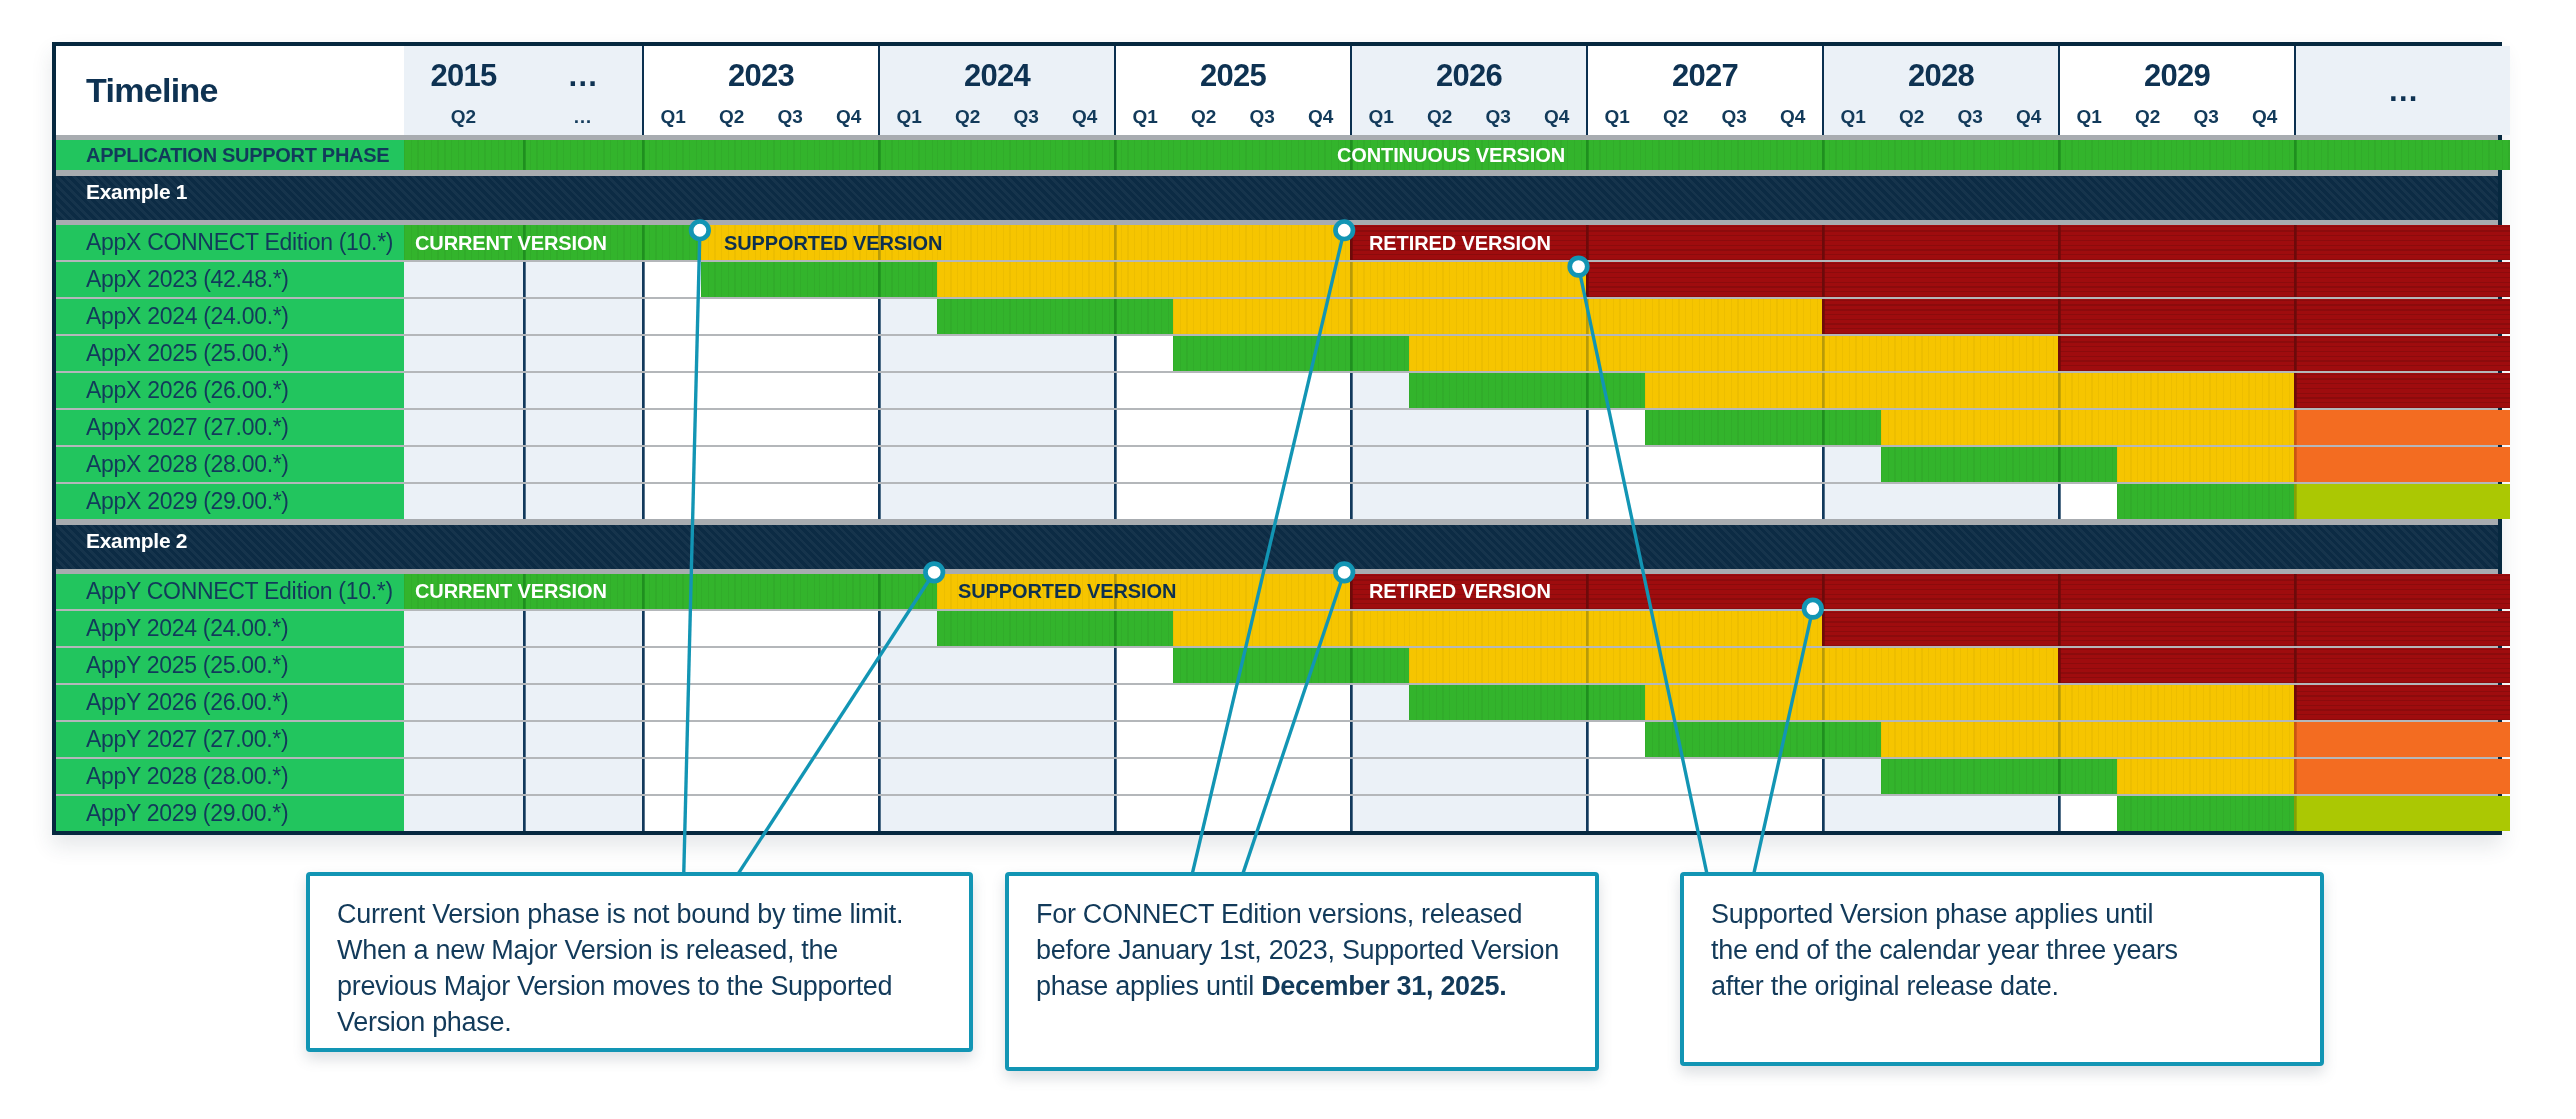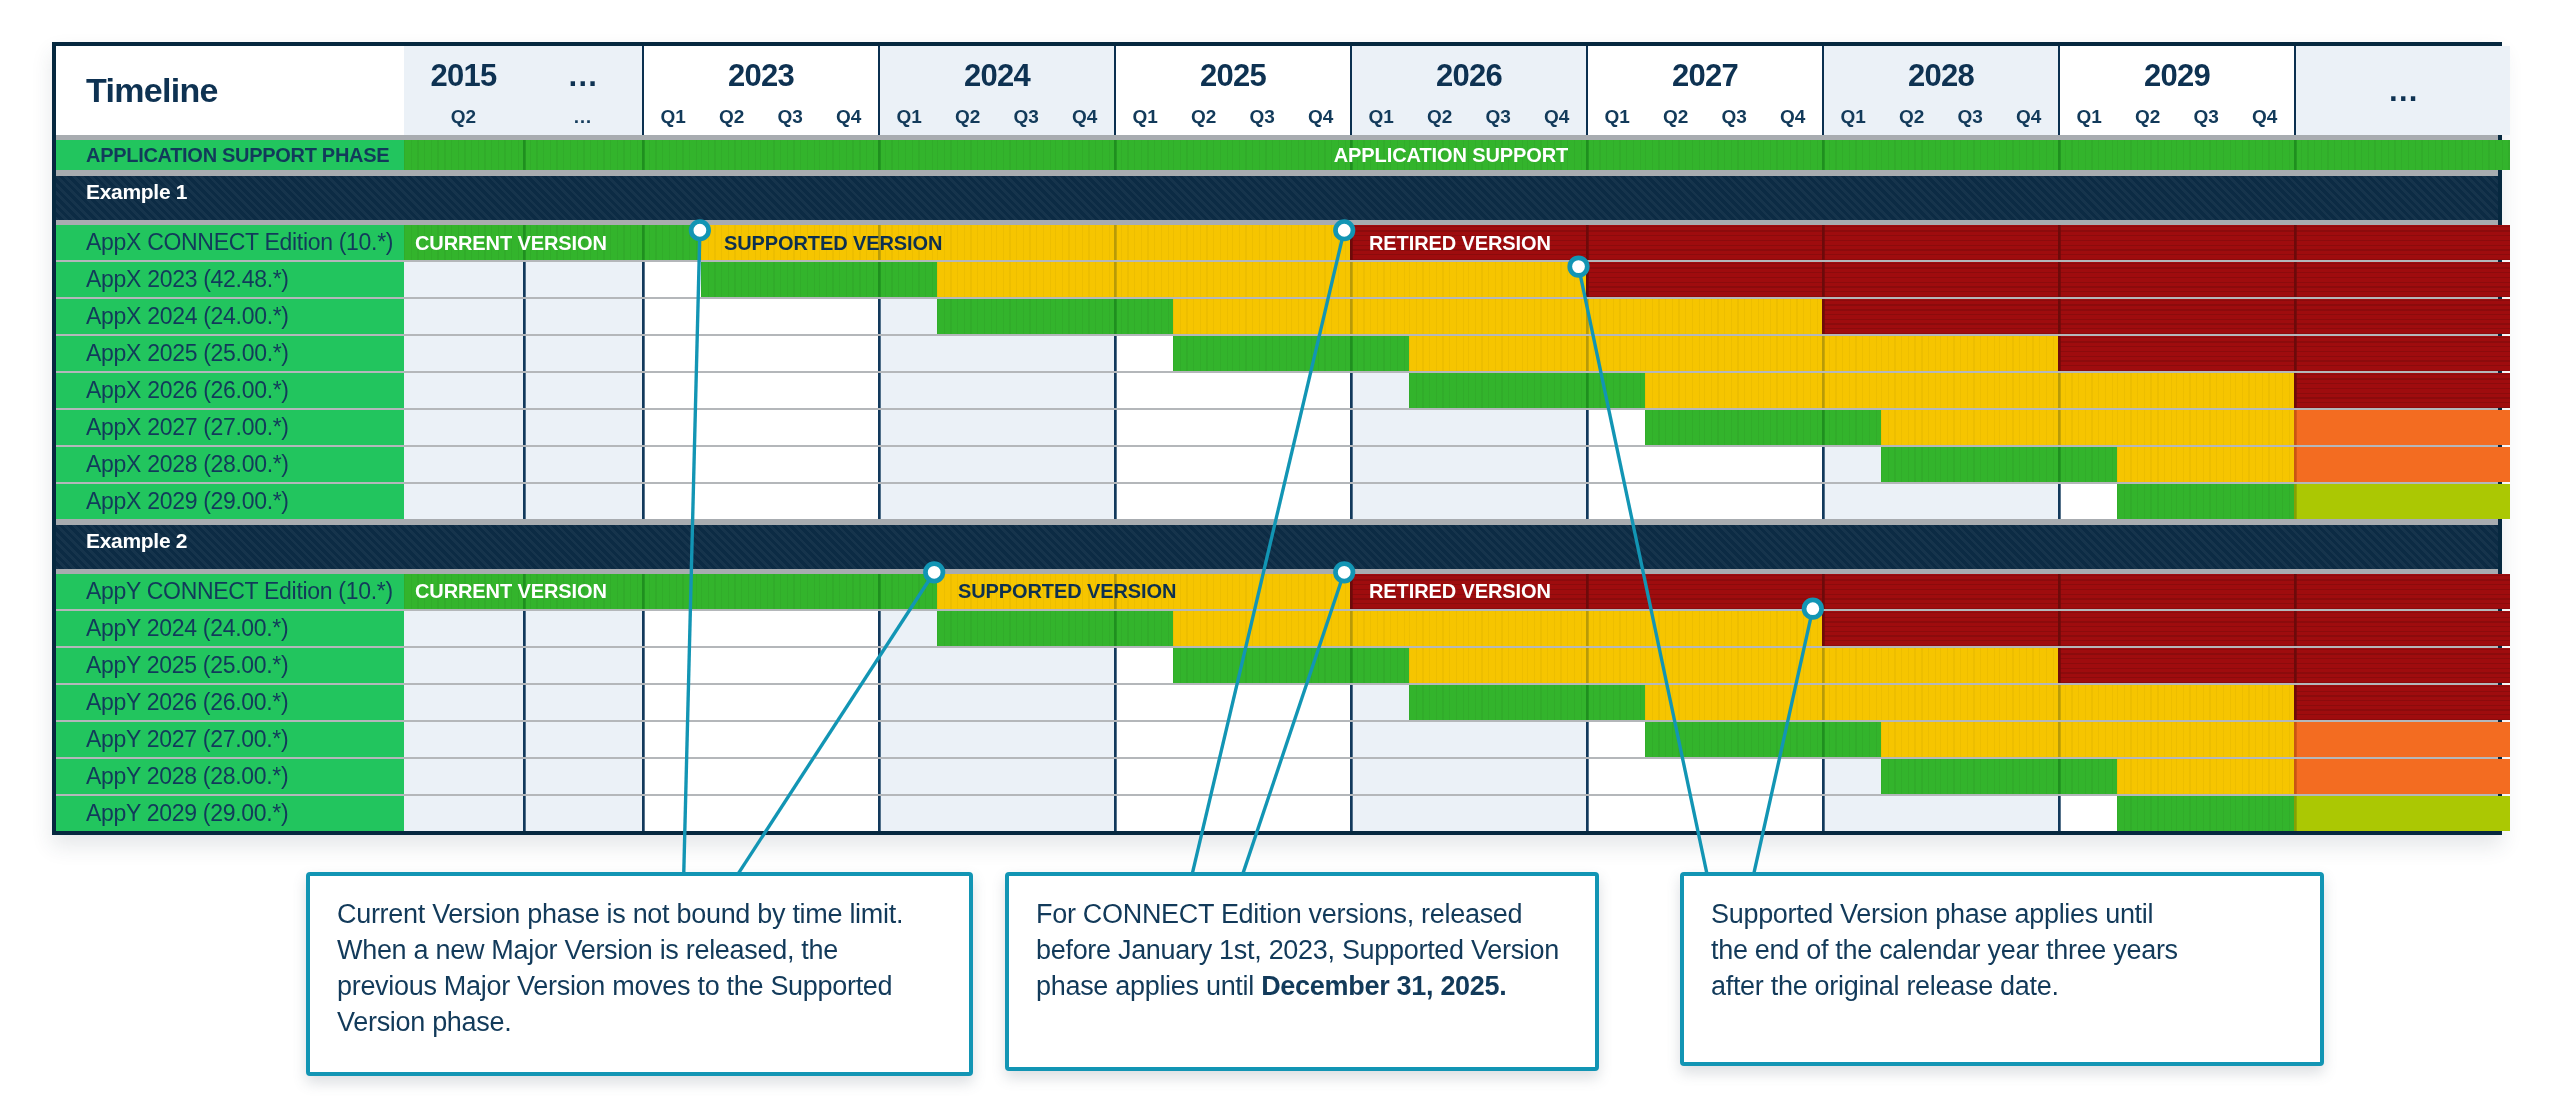--- a/index.html
+++ b/index.html
@@ -59,21 +59,21 @@
   .bar-label.dark{color:#0d3050;}
   .bar-label.centered{text-align:center;}
   
   .callout{
     position:absolute;top:872px;box-sizing:border-box;background:#ffffff;
     border:4px solid #1295b4;border-radius:4px;padding:20px 27px;
     font-size:27px;line-height:36px;letter-spacing:-0.3px;color:#123a5a;
     box-shadow:0 6.7px 13.5px rgba(80,95,110,.20);z-index:7;
   }
   .callout b{font-weight:bold;}
-  #callout-0{left:306px;width:667px;height:204px;}
+  #callout-0{left:306px;width:667px;height:180px;}
   #callout-1{left:1005px;width:594px;height:199px;}
   #callout-2{left:1680px;width:644px;height:194px;}
   
   #overlay{position:absolute;left:0;top:0;width:2576px;height:1119px;pointer-events:none;z-index:6;}
 </style>
 </head>
 <body>
 
 <div class="stage">
   <div class="tbl">
@@ -188,21 +188,21 @@
           <div class="cell c-g"></div>
           <div class="cell c-g ys"></div>
           <div class="cell c-g"></div>
           <div class="cell c-g"></div>
           <div class="cell c-g"></div>
           <div class="cell c-g ys"></div>
           <div class="cell c-g"></div>
           <div class="cell c-g"></div>
           <div class="cell c-g"></div>
           <div class="cell c-g ys"></div>
-          <span class="bar-label light centered" style="left: 348px; width: 2094px;">APPLICATION SUPPORT</span>
+          <span class="bar-label light centered" style="left: 348px; width: 2094px;">CONTINUOUS VERSION</span>
         </div>
         <div class="sep"></div>
         <div class="secbar">Example 1</div>
         <div class="sep"></div>
         <div class="grid-row prow">
           <div class="lbl">AppX CONNECT Edition (10.*)</div>
           <div class="cell c-g"></div>
           <div class="cell c-g ys"></div>
           <div class="cell c-g ys"></div>
           <div class="cell c-y"></div>

